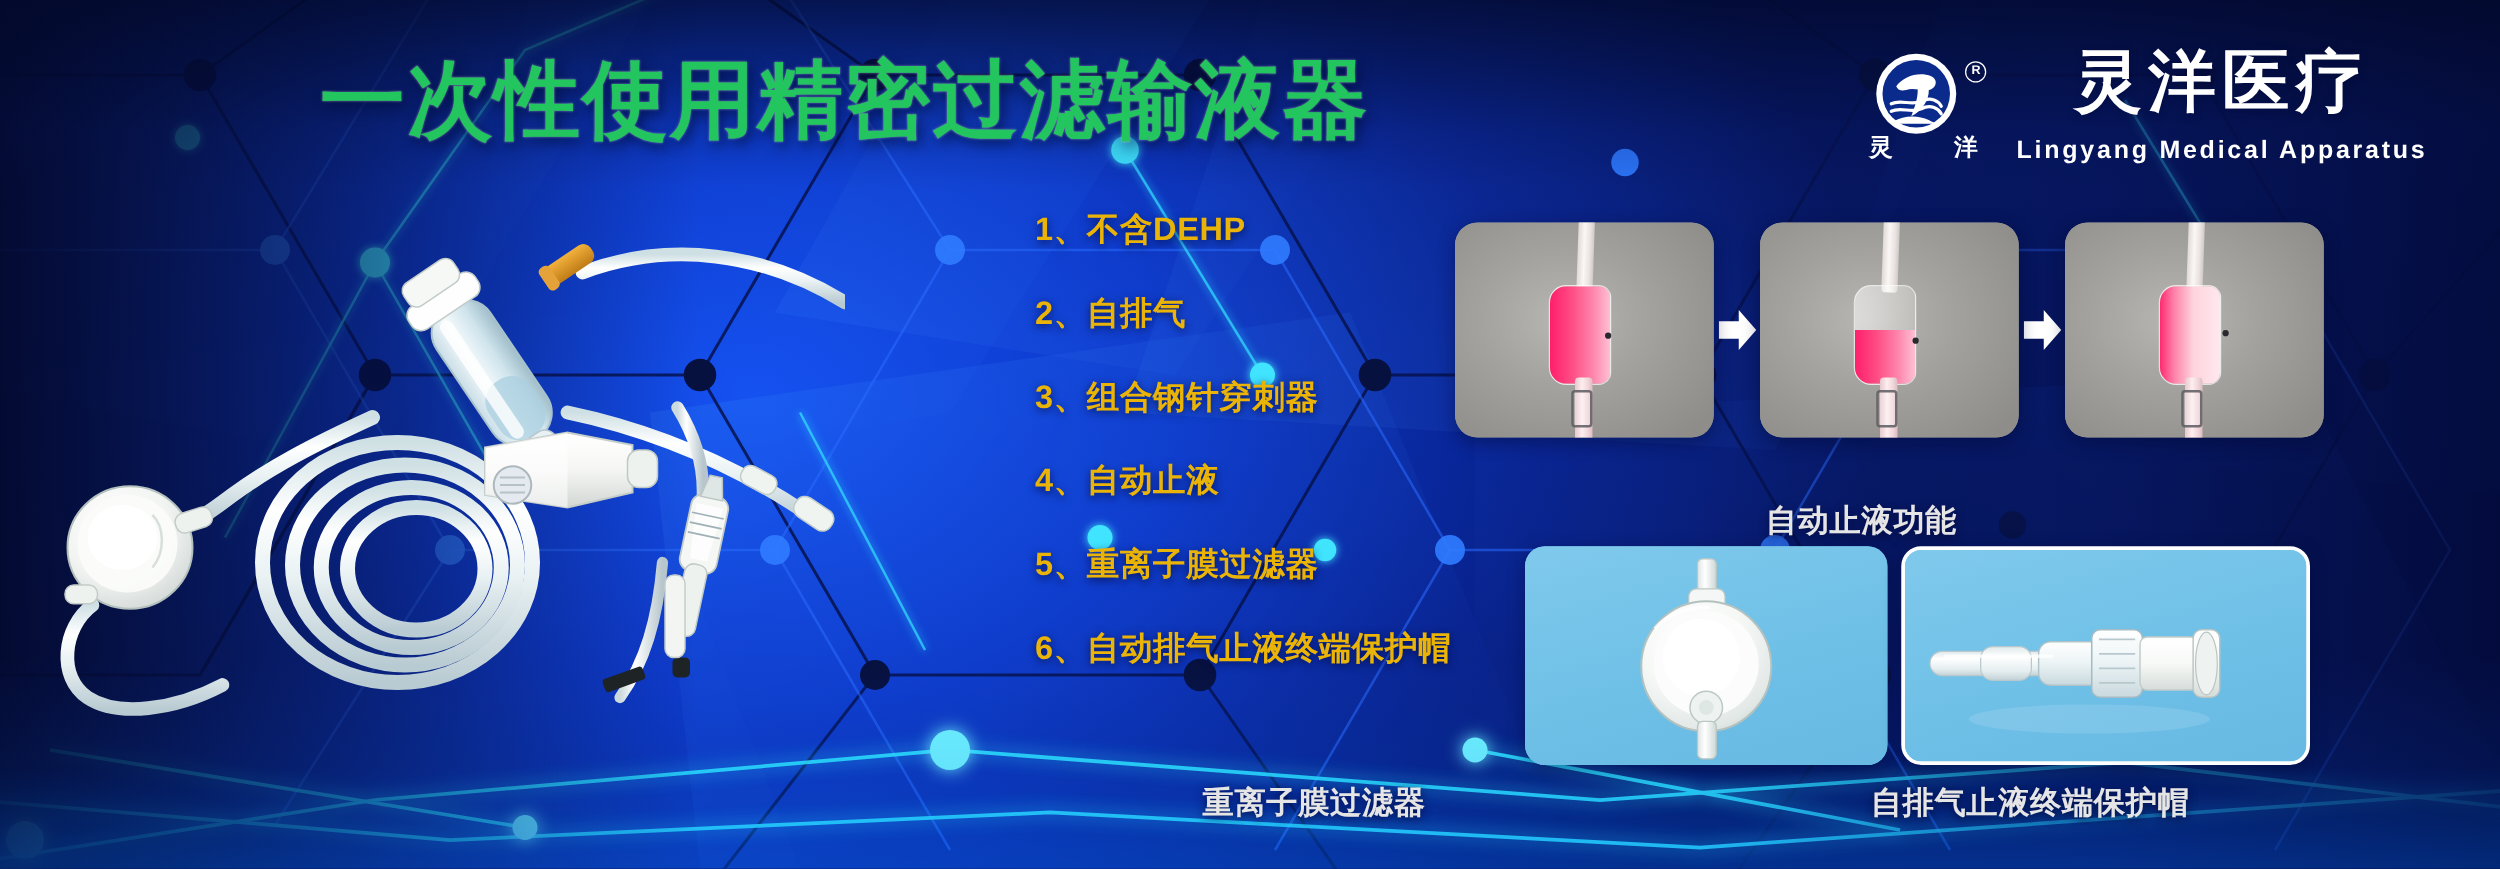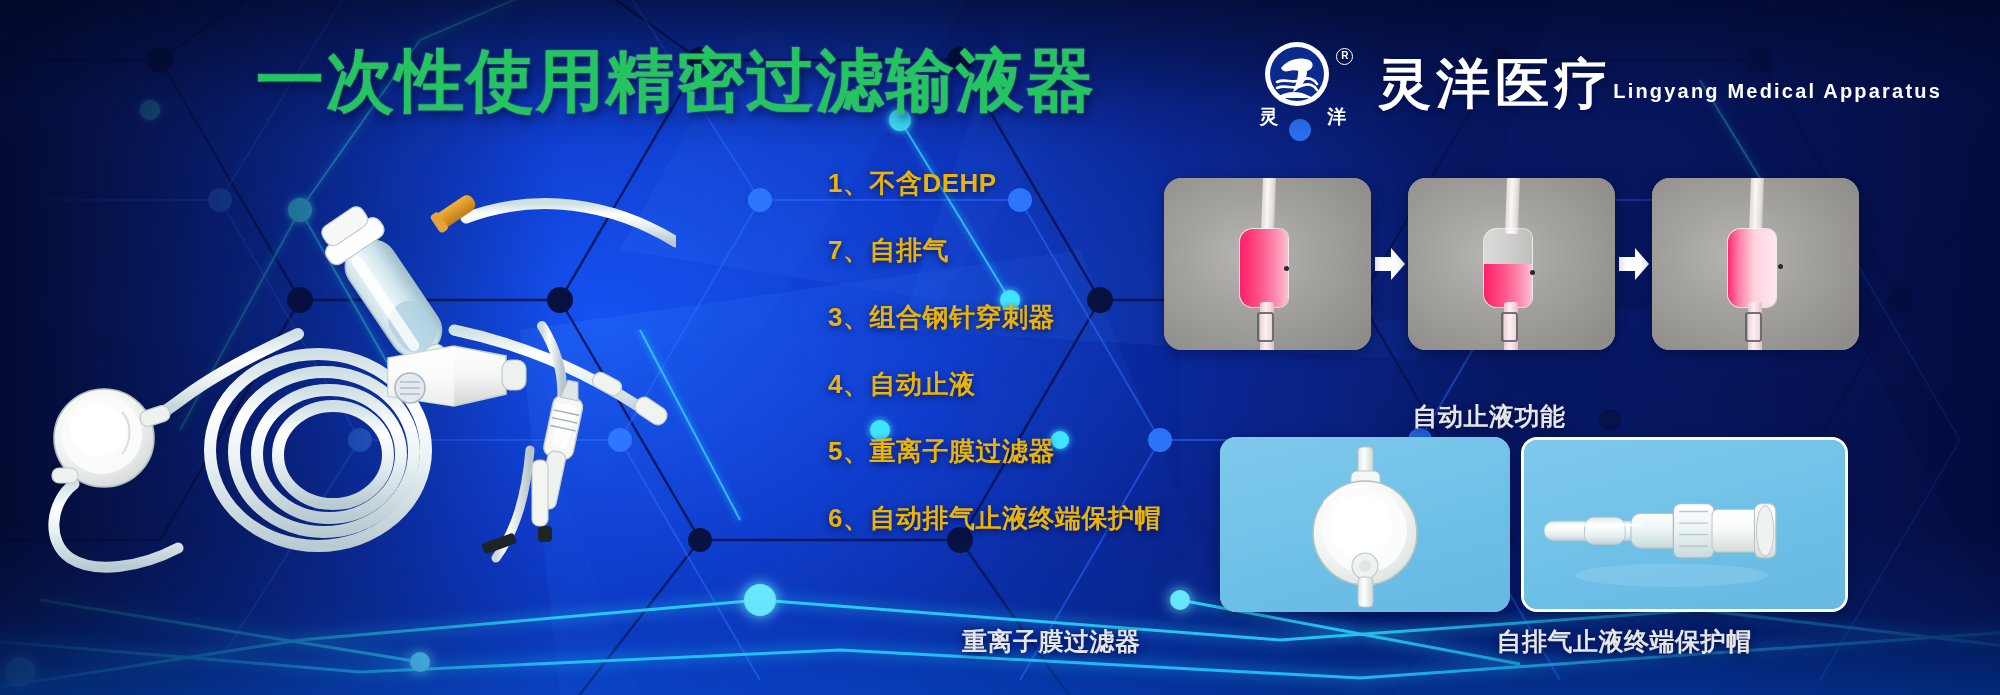--- a/index.html
+++ b/index.html
@@ -58,21 +58,21 @@
   .logo-mark .reg{
     position:absolute;right:-2px;top:10px;
     width:17px;height:17px;border:1.6px solid #fff;border-radius:50%;
     color:#fff;font-size:10px;line-height:14px;text-align:center;font-weight:bold;
   }
   .logo-mark .cn{
     position:absolute;left:0;bottom:0;width:100%;
     display:flex;justify-content:space-between;padding:0 4px;
     color:#fff;font-size:19px;font-weight:bold;letter-spacing:1px;
   }
-  .logo-words{display:flex;flex-direction:row;align-items:center;}
+  .logo-words{display:flex;flex-direction:column;align-items:center;}
   .logo-cn{
     color:#fff;font-size:54px;font-weight:bold;line-height:1.02;letter-spacing:5px;
     text-shadow:0 2px 6px rgba(0,10,60,.6);
   }
   .logo-en{
     color:#fff;font-size:20px;font-weight:bold;letter-spacing:2.2px;margin-top:16px;
   }
 
   
   #product-photo{
@@ -449,21 +449,21 @@
     </g>
 
     <path d="M100,130 C96,176 86,210 66,238" fill="none" stroke="url(#ndG)" stroke-width="9" stroke-linecap="round"></path>
     <rect x="52" y="218" width="34" height="11" rx="3" fill="#1e2326" transform="rotate(-20 69 223)"></rect>
     <rect x="108" y="206" width="14" height="16" rx="4" fill="#1e2326"></rect>
     <rect x="102" y="140" width="16" height="66" rx="7" fill="#f2f5f2" stroke="#c3ccc8" stroke-width="1.2"></rect>
   </svg>
 
   <div id="features">
     <div class="feature">1、不含DEHP</div>
-    <div class="feature">7、自排气</div>
+    <div class="feature">2、自排气</div>
     <div class="feature">3、组合钢针穿刺器</div>
     <div class="feature">4、自动止液</div>
     <div class="feature">5、重离子膜过滤器</div>
     <div class="feature">6、自动排气止液终端保护帽</div>
   </div>
 
   <div id="photo-row">
 
     <div class="photo-card">
       <div class="dc-wrap">

